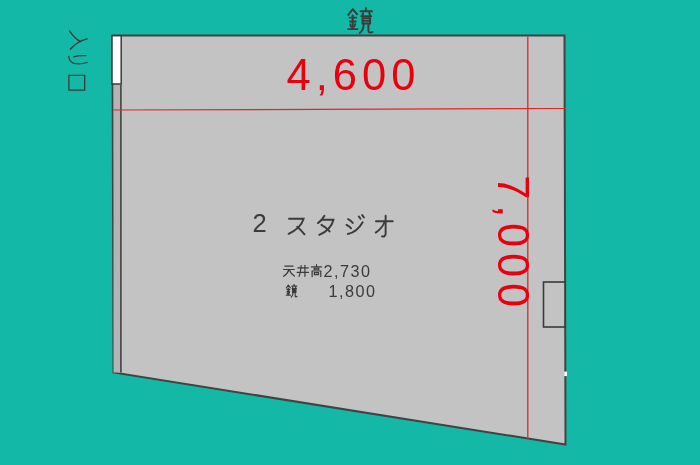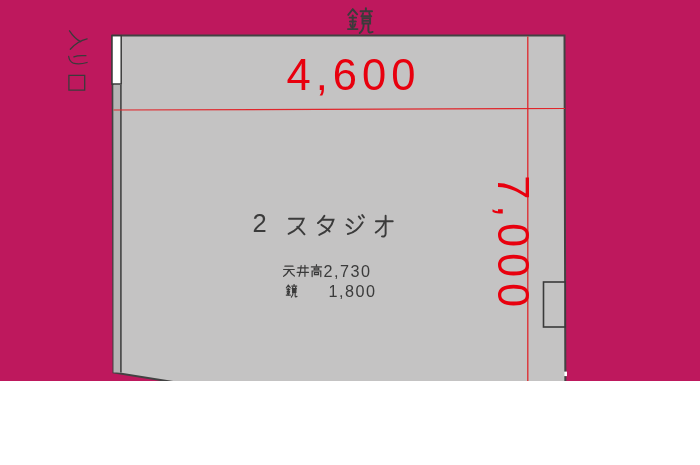--- a/index.html
+++ b/index.html
@@ -1,16 +1,16 @@
 <!DOCTYPE html>
 <html><head>
 <meta charset="utf-8">
 <style>
   html,body{margin:0;padding:0;background:#ffffff;}
-  .page{position:relative;width:700px;height:381px;background:#be185d;overflow:hidden;
+  .page{position:relative;width:700px;height:465px;background:#14b8a6;overflow:hidden;
         font-family:"Liberation Sans", sans-serif;}
   svg text{font-family:"Liberation Sans", sans-serif;}
 </style>
 </head>
 <body>
 <div class="page">
 <svg width="700" height="465" viewBox="0 0 700 465">
 
   <polygon points="112.5,35.5 564.5,35.5 565.5,444.5 113.5,372.5" fill="#c4c3c3" stroke="#424242" stroke-width="2"></polygon>
 

